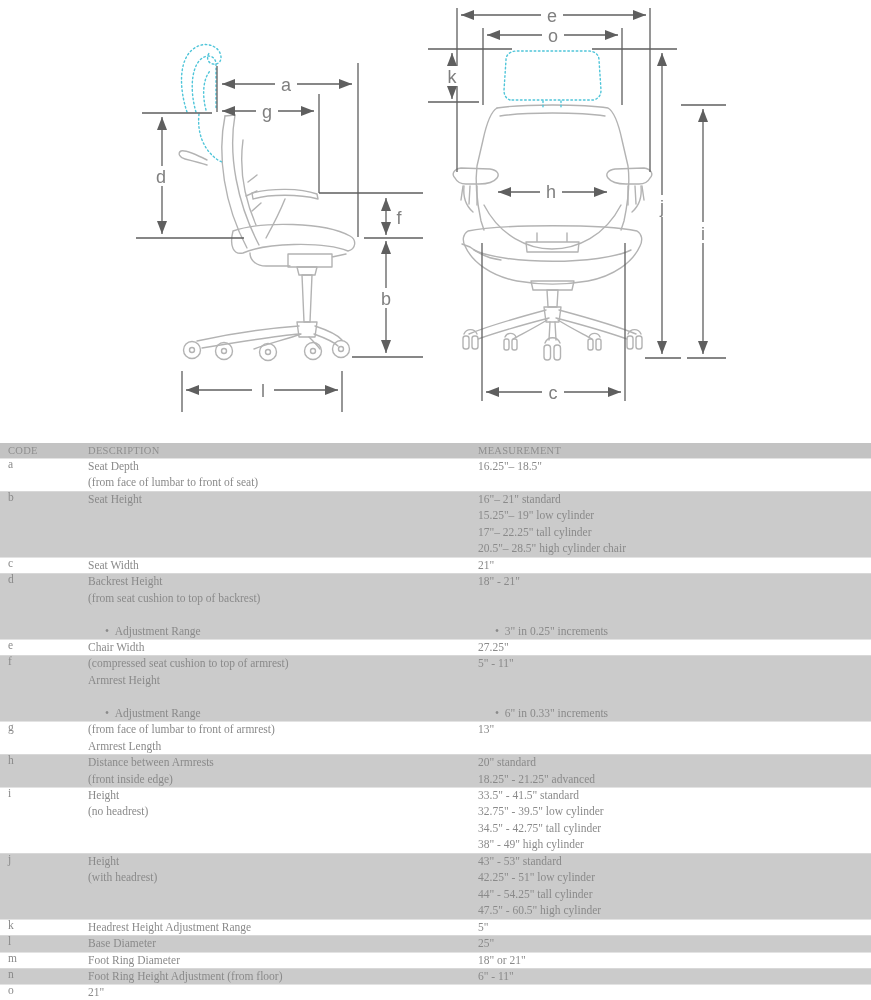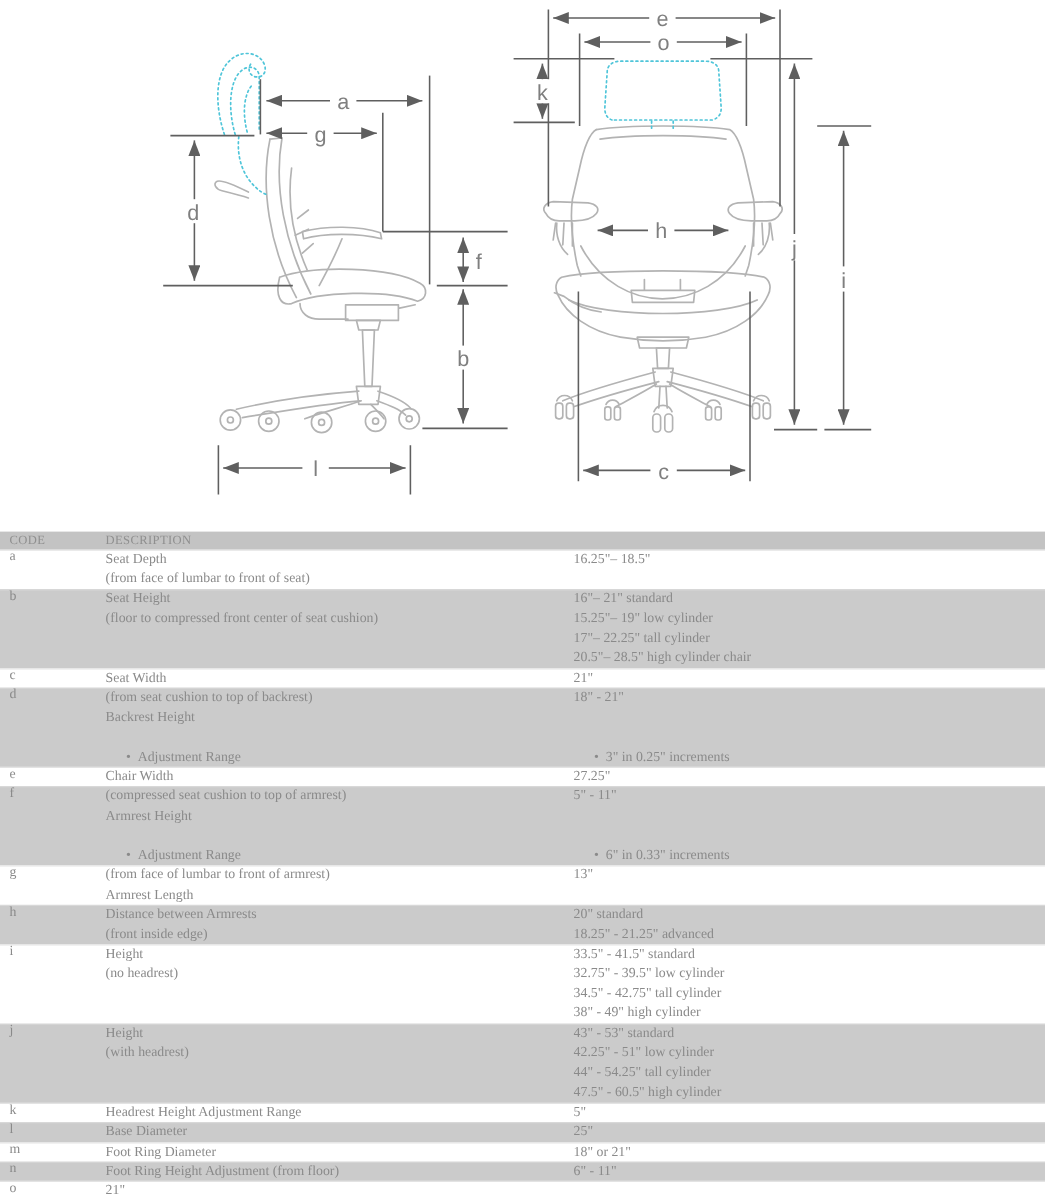--- a/index.html
+++ b/index.html
@@ -189,59 +189,59 @@
       <text class="lbl" x="703" y="240" text-anchor="middle">i</text>
       <rect class="lblbg" x="542" y="382" width="22" height="20"></rect>
       <text class="lbl" x="553" y="399" text-anchor="middle">c</text>
     </g>
   </svg>
 
   <div id="spec-table">
     <div class="thead">
       <span>CODE</span>
       <span>DESCRIPTION</span>
+      <span>MEASUREMENT</span>
     </div>
     <div>
         <div class="row">
           <div class="cell code">a</div>
           <div class="cell desc">
             <div class="line">Seat Depth</div>
             <div class="line">(from face of lumbar to front of seat)</div>
           </div>
           <div class="cell meas">
             <div class="line">16.25"– 18.5"</div>
           </div>
         </div>
         <div class="row shaded">
           <div class="cell code">b</div>
           <div class="cell desc">
             <div class="line">Seat Height</div>
-            <div class="line">(floor to compressed front center of seat cushion)</div>
           </div>
           <div class="cell meas">
             <div class="line">16"– 21" standard</div>
             <div class="line">15.25"– 19" low cylinder</div>
             <div class="line">17"– 22.25" tall cylinder</div>
             <div class="line">20.5"– 28.5" high cylinder chair</div>
           </div>
         </div>
         <div class="row">
           <div class="cell code">c</div>
           <div class="cell desc">
             <div class="line">Seat Width</div>
           </div>
           <div class="cell meas">
             <div class="line">21"</div>
           </div>
         </div>
         <div class="row shaded">
           <div class="cell code">d</div>
           <div class="cell desc">
+            <div class="line">Backrest Height</div>
             <div class="line">(from seat cushion to top of backrest)</div>
-            <div class="line">Backrest Height</div>
             <div class="line"></div>
             <div class="line bullet">Adjustment Range</div>
           </div>
           <div class="cell meas">
             <div class="line">18" - 21"</div>
             <div class="line"></div>
             <div class="line"></div>
             <div class="line bullet">3" in 0.25" increments</div>
           </div>
         </div>

